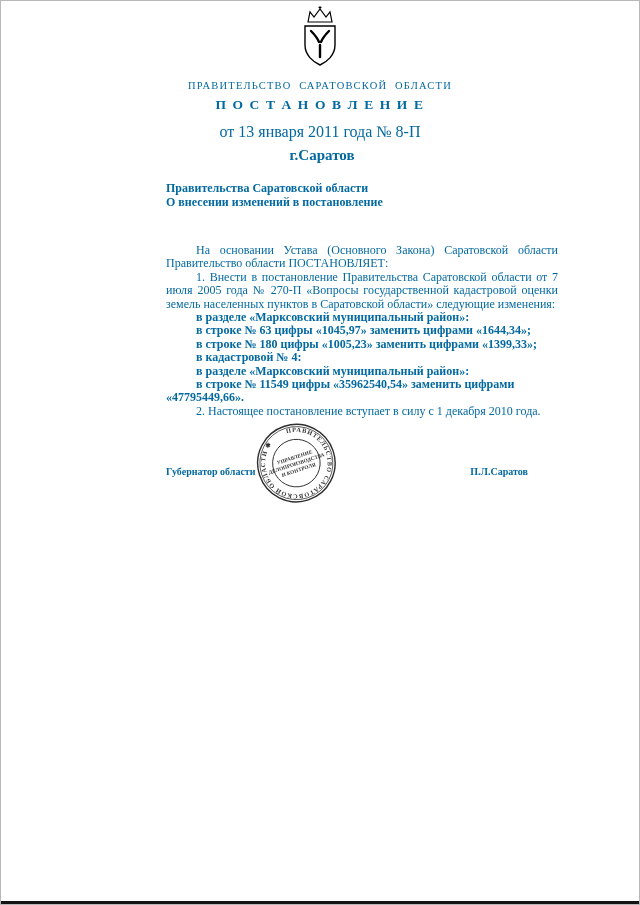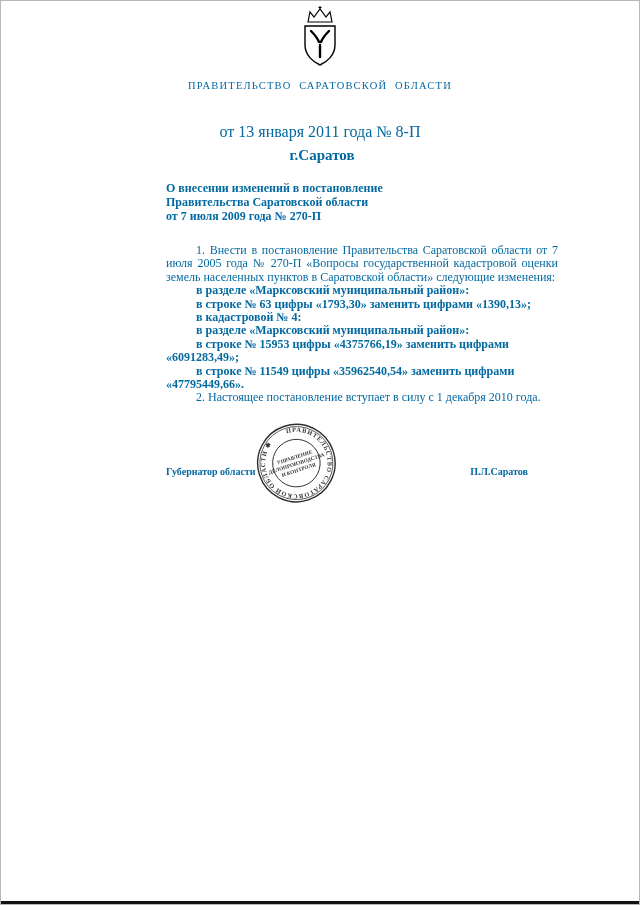--- a/index.html
+++ b/index.html
@@ -62,36 +62,37 @@
       <line x1="20" y1="4" x2="20" y2="1" stroke="#000" stroke-width="1"></line>
       <line x1="18.5" y1="2.5" x2="21.5" y2="2.5" stroke="#000" stroke-width="1"></line>
       <path d="M5,21 H35 V40 C35,50 27,57 20,60 C13,57 5,50 5,40 Z" fill="#ffffff" stroke="#000" stroke-width="1.4"></path>
       <path d="M11,26 C14,29 17,32 19,37" stroke="#000" stroke-width="2.4" fill="none" stroke-linecap="round"></path>
       <path d="M29,26 C26,29 23,32 21,37" stroke="#000" stroke-width="2.4" fill="none" stroke-linecap="round"></path>
       <path d="M20,52 C20,48 20,44 20,40" stroke="#000" stroke-width="2.4" fill="none" stroke-linecap="round"></path>
     </svg>
   </div>
 
   <div class="org-line">ПРАВИТЕЛЬСТВО  САРАТОВСКОЙ  ОБЛАСТИ</div>
+  <div class="doc-type">П О С Т А Н О В Л Е Н И Е</div>
   <div class="date-line">от 13 января 2011 года № 8-П</div>
   <div class="city-line">г.Саратов</div>
 
   <div class="title-block">
+    <div>Правительства Саратовской области</div>
     <div>О внесении изменений в постановление</div>
-    <div>Правительства Саратовской области</div>
-    <div>от 7 июля 2009 года № 270-П</div>
   </div>
 
   <div class="doc-body">
+      <p class="para indent">На основании Устава (Основного Закона) Саратовской области Правительство области ПОСТАНОВЛЯЕТ:</p>
       <p class="para indent">1. Внести в постановление Правительства Саратовской области от 7 июля 2005 года № 270-П «Вопросы государственной кадастровой оценки земель населенных пунктов в Саратовской области» следующие изменения:</p>
       <p class="para bold indent">в разделе «Марксовский муниципальный район»:</p>
-      <p class="para bold indent">в строке № 63 цифры «1793,30» заменить цифрами «1390,13»;</p>
+      <p class="para bold indent">в строке № 63 цифры «1045,97» заменить цифрами «1644,34»;</p>
+      <p class="para bold indent">в строке № 180 цифры «1005,23» заменить цифрами «1399,33»;</p>
       <p class="para bold indent">в кадастровой № 4:</p>
       <p class="para bold indent">в разделе «Марксовский муниципальный район»:</p>
-      <p class="para bold indent">в строке № 15953 цифры «4375766,19» заменить цифрами «6091283,49»;</p>
       <p class="para bold indent">в строке № 11549 цифры «35962540,54» заменить цифрами «47795449,66».</p>
       <p class="para indent">2. Настоящее постановление вступает в силу с 1 декабря 2010 года.</p>
     </div>
 
   <div class="signature">
     <span>Губернатор области</span>
     <span class="sig-right">П.Л.Саратов</span>
   </div>
 
   <div class="stamp">

